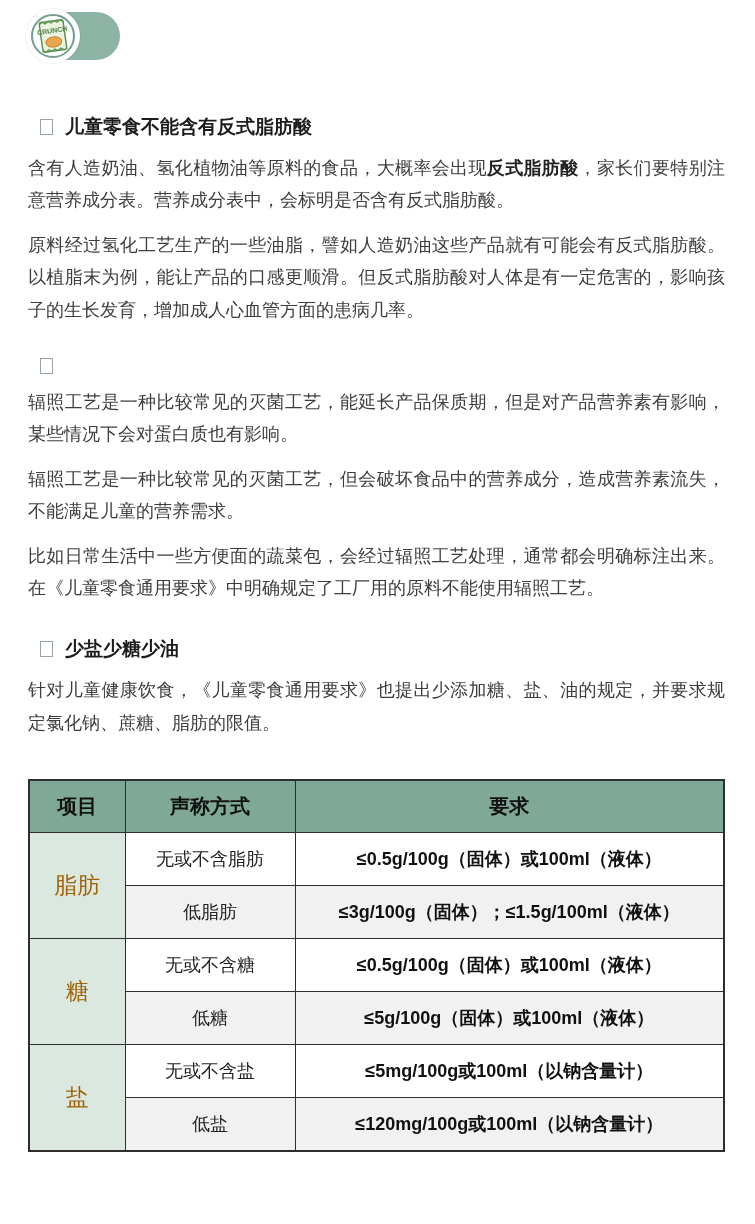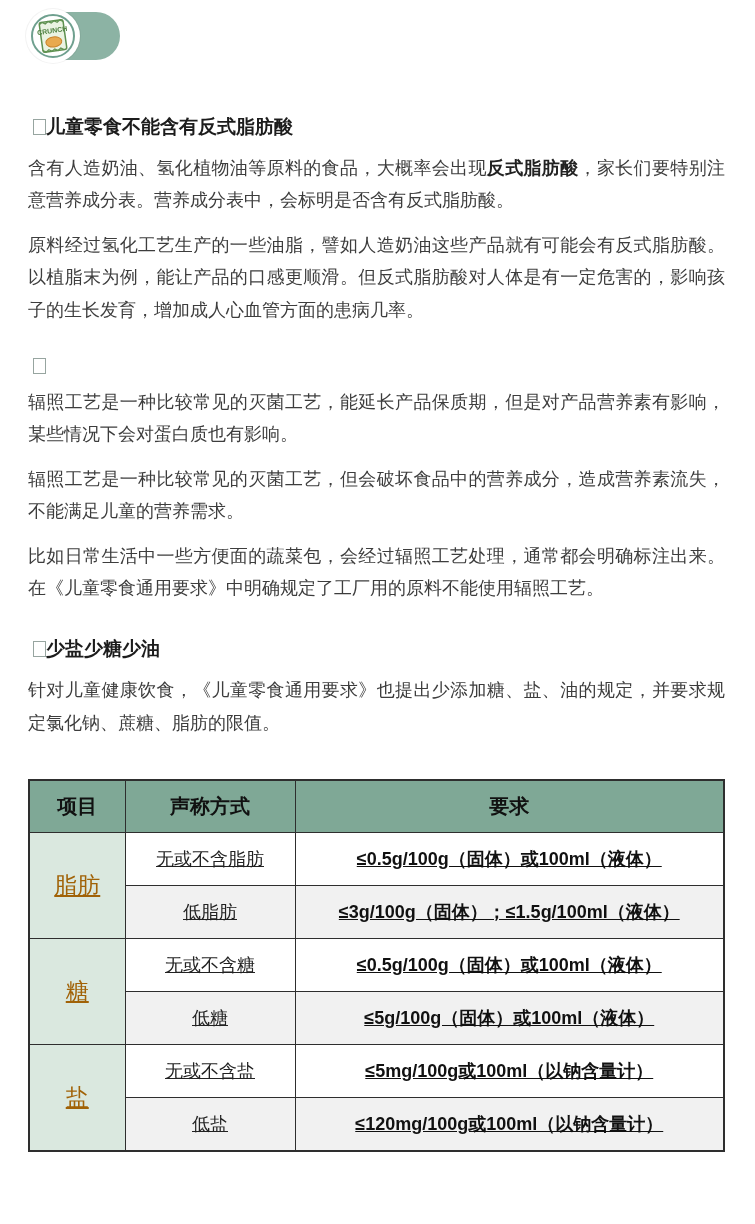--- a/index.html
+++ b/index.html
@@ -32,23 +32,23 @@
   }
   .badge-icon{
     position:absolute;left:-2px;top:-3px;width:54px;height:54px;
     border-radius:50%;background:#ffffff;
     display:flex;align-items:center;justify-content:center;
     box-shadow:0 0 0 1px rgba(0,0,0,0.05);
   }
 
   
   .sec-heading{
-    display:flex;align-items:center;
+    display:flex;align-items:center;gap:12px;
     font-size:19px;font-weight:bold;color:var(--heading-text);
-    margin:32px 0 0 5px;
+    margin:32px 0 0 12px;
   }
   .bullet-square{
     width:13px;height:16px;border:1.5px solid #97A5A0;
     display:inline-block;flex:0 0 auto;
   }
   .para{
     font-size:18px;line-height:1.8;color:var(--body-text);
     margin-top:12px;text-align:justify;
   }
   .para strong{color:#222;}
@@ -60,21 +60,20 @@
     text-align:center;
   }
   .req-table th{
     background:var(--th-green);color:#111;
     font-size:20px;font-weight:bold;
     padding:12px 6px;border:1.5px solid var(--tbl-border);text-align:center;
   }
   .req-table td{
     font-size:18px;padding:14px 6px;
     border:1.5px solid var(--tbl-border);
-    text-decoration:underline;
   }
   .req-table td.item-cell{
     background:var(--rowlabel-green);
     font-size:23px;color:#a16207;
   }
   .req-table td.claim-cell{color:#222;}
   .req-table td.req-cell{font-weight:600;color:#111;}
   .req-table tr.alt td.claim-cell,
   .req-table tr.alt td.req-cell{background:var(--alt-gray);}
 </style>

